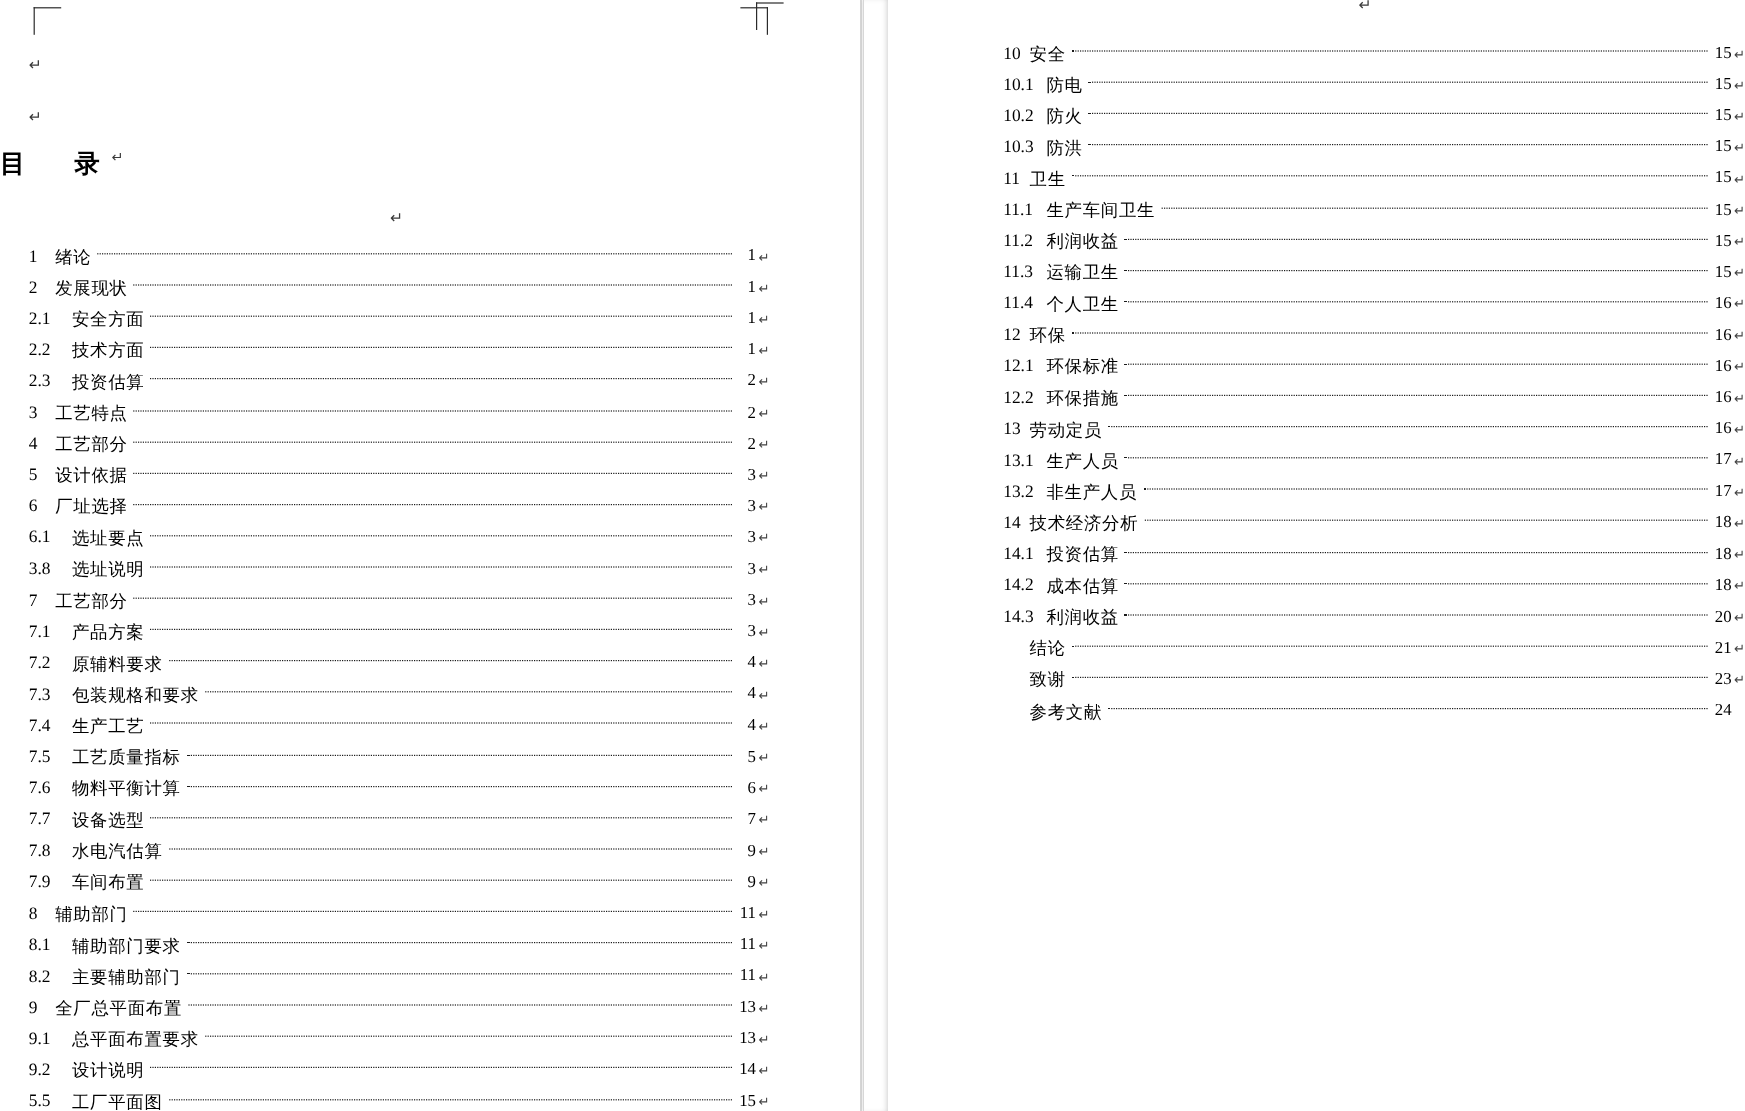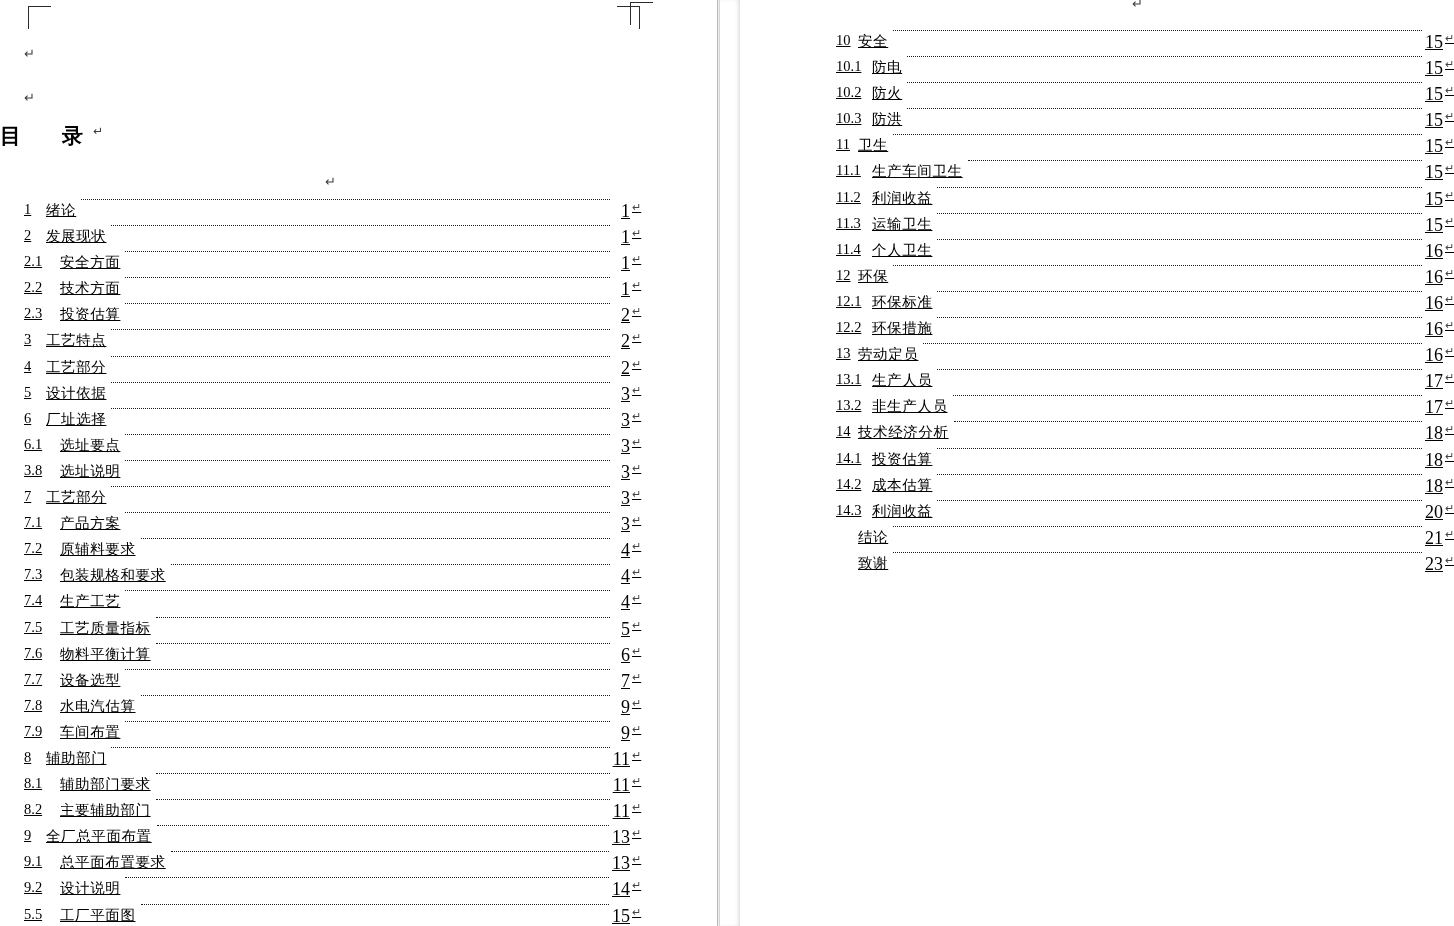--- a/index.html
+++ b/index.html
@@ -106,27 +106,26 @@
     left: 24px;
     width: 616px;
   }
   .toc-right {
     top: 32px;
     left: 96px;
     width: 617px;
   }
   .toc li {
     display: flex;
-    align-items: flex-start;
+    align-items: center;
     height: 26.1px;
     font-size: 14.5px;
     font-family: "DejaVu Sans", "Liberation Sans", sans-serif;
     color: #000;
     white-space: nowrap;
-    text-decoration: underline;
   }
   .num {
     display: inline-block;
     font-family: "Liberation Serif", serif;
     font-size: 14.5px;
   }
   .num.w1 { width: 22px; }
   .num.w2 { width: 36px; }
   .label {
     letter-spacing: 0.6px;
@@ -135,21 +134,21 @@
     flex: 1 1 auto;
     overflow: hidden;
     margin: 0 3px 0 5px;
     position: relative;
     top: -3px;
     border-bottom: 1.5px dotted #1a1a1a;
     height: 1px;
   }
   .pg {
     font-family: "Liberation Serif", serif;
-    font-size: 18px;
+    font-size: 14px;
     text-align: right;
     min-width: 17px;
   }
   .ret {
     font-family: "Liberation Serif", serif;
     font-size: 11px;
     color: #444;
     margin-left: 2px;
     width: 8px;
     display: inline-block;
@@ -519,16 +518,23 @@
           <span class="pg">21</span>
           <span class="ret">↵</span>
         </li>
         <li>
           <span class="num w1"></span>
           <span class="label">致谢</span>
           <span class="dots"></span>
           <span class="pg">23</span>
           <span class="ret">↵</span>
         </li>
+        <li>
+          <span class="num w1"></span>
+          <span class="label">参考文献</span>
+          <span class="dots"></span>
+          <span class="pg">24</span>
+          <span class="ret hidden">↵</span>
+        </li>
       </ul>
   </div>
 
 </div>
 
 </body></html>

